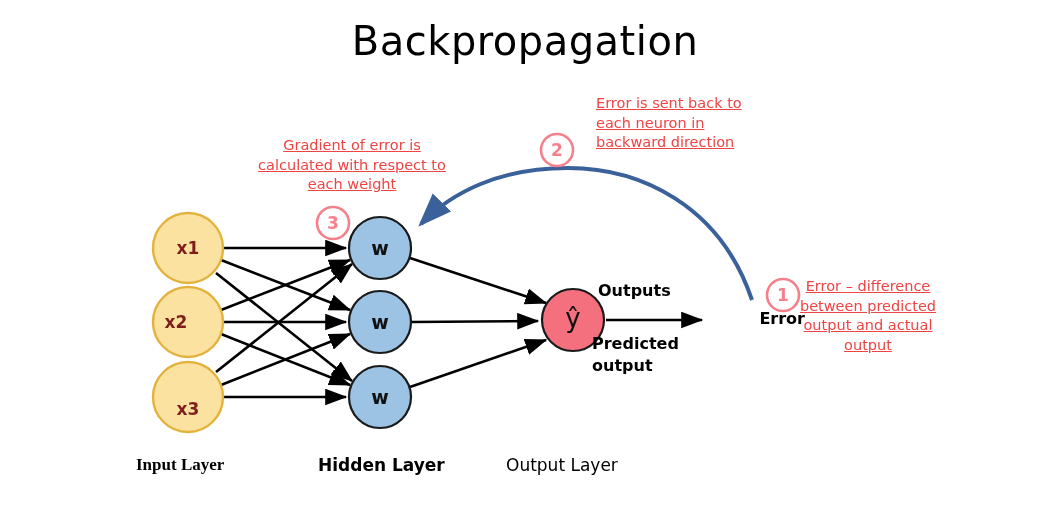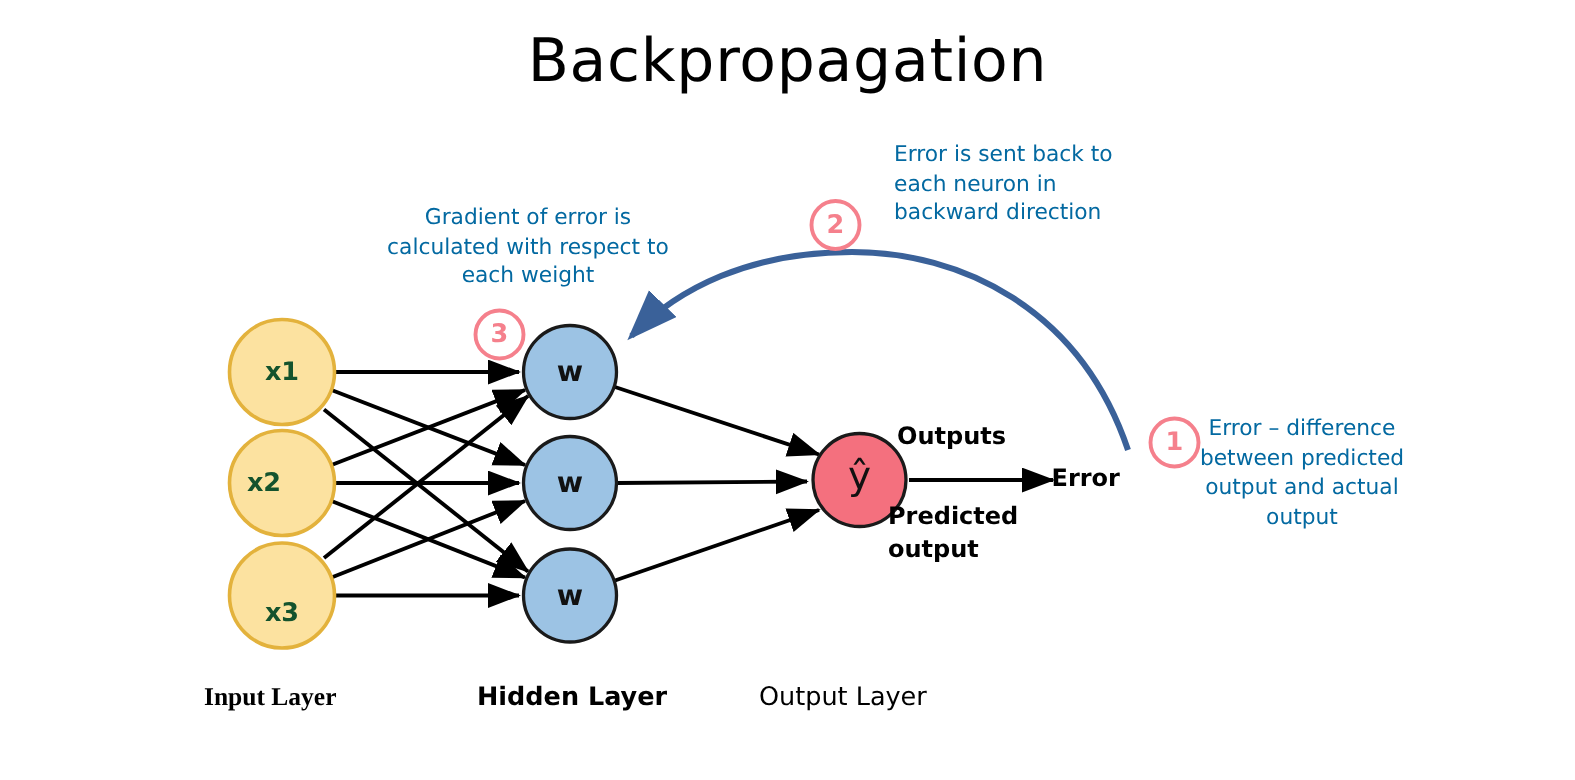--- a/index.html
+++ b/index.html
@@ -38,21 +38,22 @@
     text-align: center;
     font-size: 40px;
     font-weight: 400;
     letter-spacing: 0.5px;
     color: #000000;
   }
   .annot {
     font-size: 14.5px;
     text-align: center;
     font-weight: 400;
-    color: #0369a1;
+    color: #ef4444;
+    text-decoration: underline;
   }
   #annot-2 {
     left: 596px;
     top: 94px;
     width: 182px;
     text-align: left;
   }
   #annot-3 {
     left: 252px;
     top: 136px;
@@ -63,21 +64,21 @@
     top: 277px;
     width: 140px;
   }
   .node-label {
     position: absolute;
     text-align: center;
     font-weight: 700;
     pointer-events: none;
   }
   .in-label {
-    color: #14532d;
+    color: #7f1d1d;
     font-size: 17px;
   }
   .hid-label {
     color: #111111;
     font-size: 19px;
   }
   .out-label {
     color: #111111;
     font-size: 26px;
     font-weight: 400;
@@ -103,21 +104,21 @@
   .edge-label {
     position: absolute;
     font-size: 16px;
     font-weight: 700;
     color: #000000;
     text-align: left;
     white-space: pre-line;
   }
   #lbl-outputs { left: 598px; top: 281px; width: 100px; }
   #lbl-predicted { left: 592px; top: 333px; width: 112px; line-height: 1.4; }
-  #lbl-error { left: 701px; top: 309px; width: 70px; text-align: left; }
+  #lbl-error { left: 735px; top: 309px; width: 70px; text-align: right; }
 </style>
 </head>
 <body>
 
 <div id="canvas">
 
   <svg id="diagram" viewBox="0 0 1050 520">
     <defs>
       <marker id="arrowBlack" markerWidth="9" markerHeight="9" refX="8" refY="3.2" orient="auto">
         <path d="M0,0 L8.5,3.2 L0,6.4 z" fill="#000000"></path>

